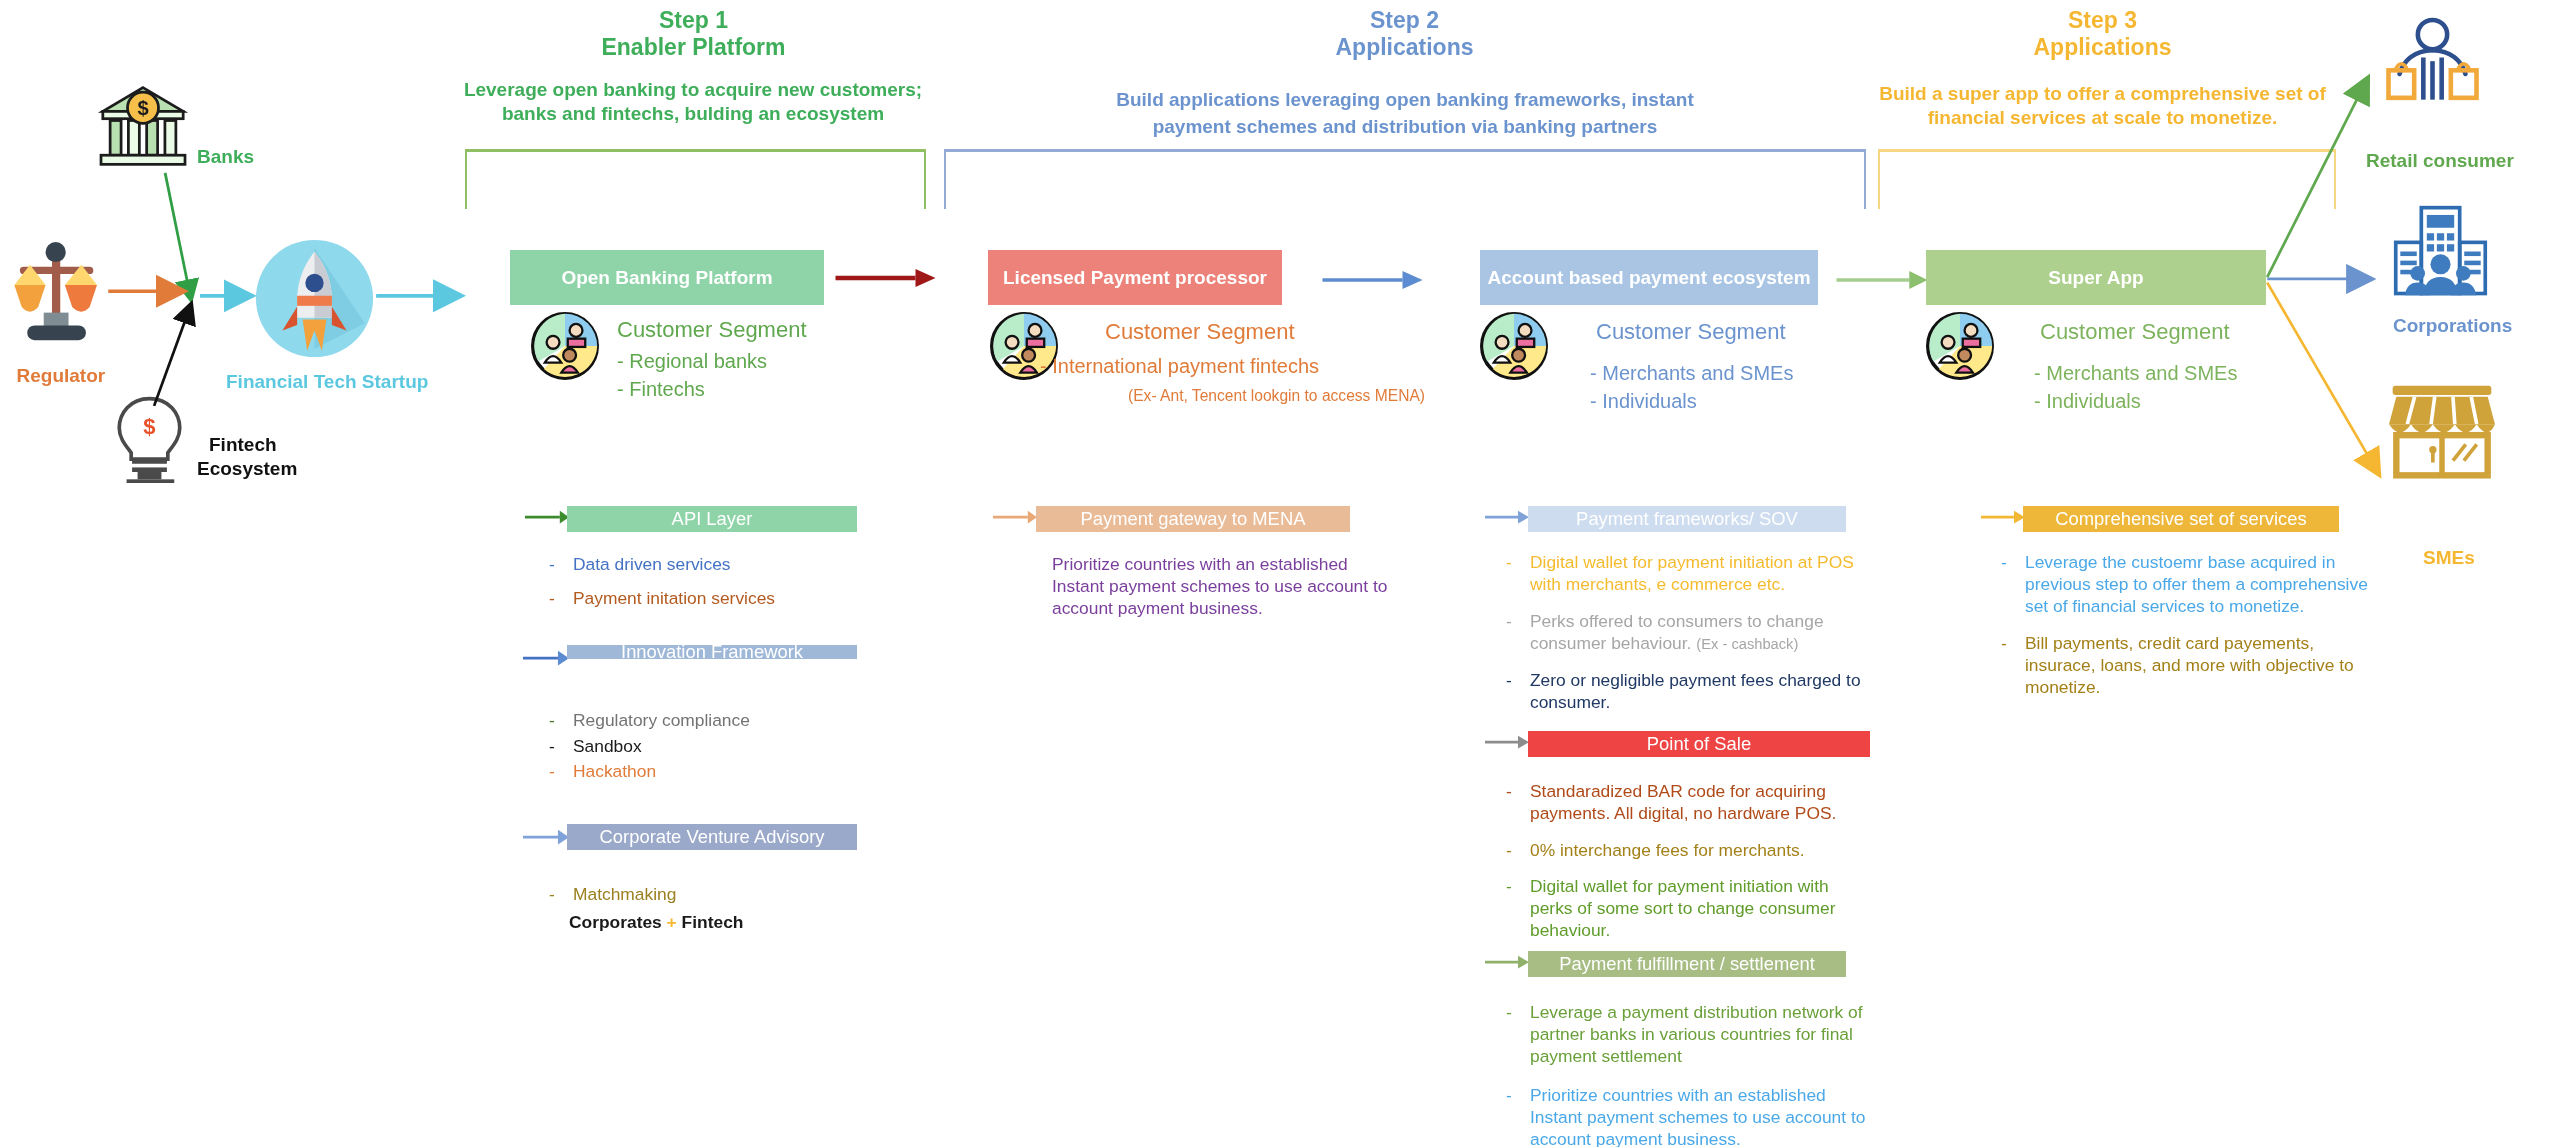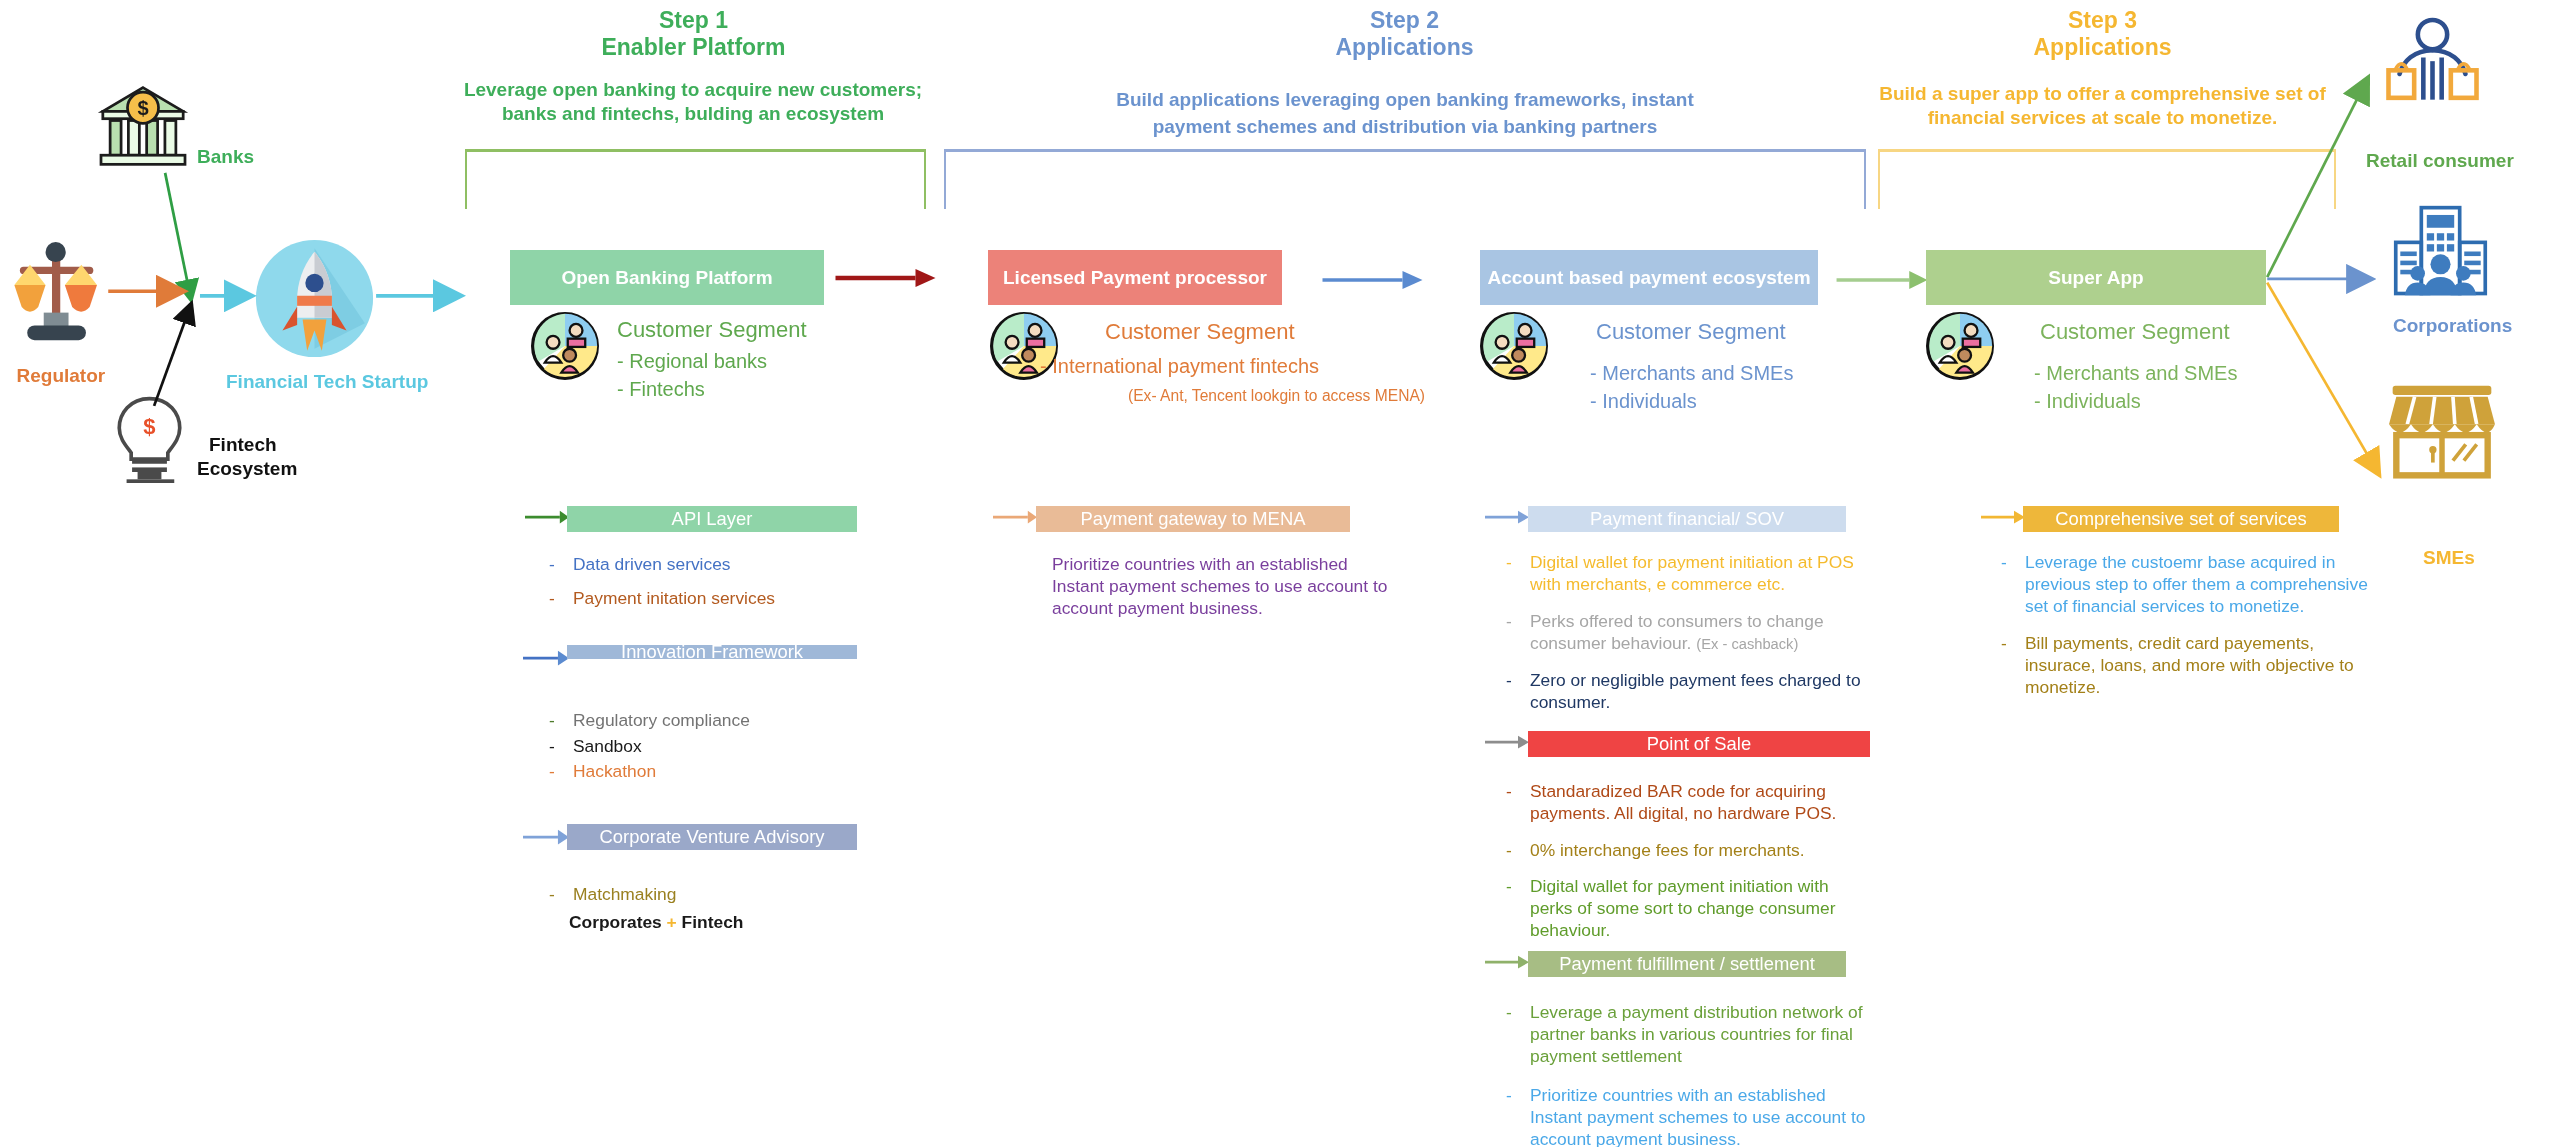--- a/index.html
+++ b/index.html
@@ -282,21 +282,21 @@
 </div>
 <div class="abs seg-title" style="left:1596px;top:318px;color:#6b93ce;">Customer Segment</div>
 <div class="abs seg-item" style="left:1590px;top:360px;color:#6b93ce;">- Merchants and SMEs</div>
 <div class="abs seg-item" style="left:1590px;top:388px;color:#6b93ce;">- Individuals</div>
 
 <svg class="abs" style="left:1485px;top:508px;width:44px;height:18.4px;" viewBox="0 0 48 20" width="44" height="18.4">
   <line x1="0" y1="10" x2="36" y2="10" stroke="#7fa2d8" stroke-width="3"></line>
   <polygon points="36,3 48,10 36,17" fill="#7fa2d8"></polygon>
   </svg>
 <div class="abs sub-bar" style="left:1528px;top:506px;width:318px;height:26px;background:#cddcee;">
-  <span>Payment financial/ SOV</span>
+  <span>Payment frameworks/ SOV</span>
 </div>
 <div class="abs blist" style="left:1506px;top:551px;width:367px;">
   <div class="brow" style="margin-bottom:14.7px;">
     <span class="bdash" style="color:#f5bb2e;">-</span>
     <span class="btxt" style="color:#f5bb2e;">Digital wallet for payment initiation at POS with merchants, e commerce etc.</span>
   </div>
   <div class="brow" style="margin-bottom:14.7px;">
     <span class="bdash" style="color:#a6a6a6;">-</span>
     <span class="btxt" style="color:#a6a6a6;"><span>Perks offered to consumers to change consumer behaviour.</span> <span style="font-size:14.7px;">(Ex - cashback)</span></span>
   </div>

